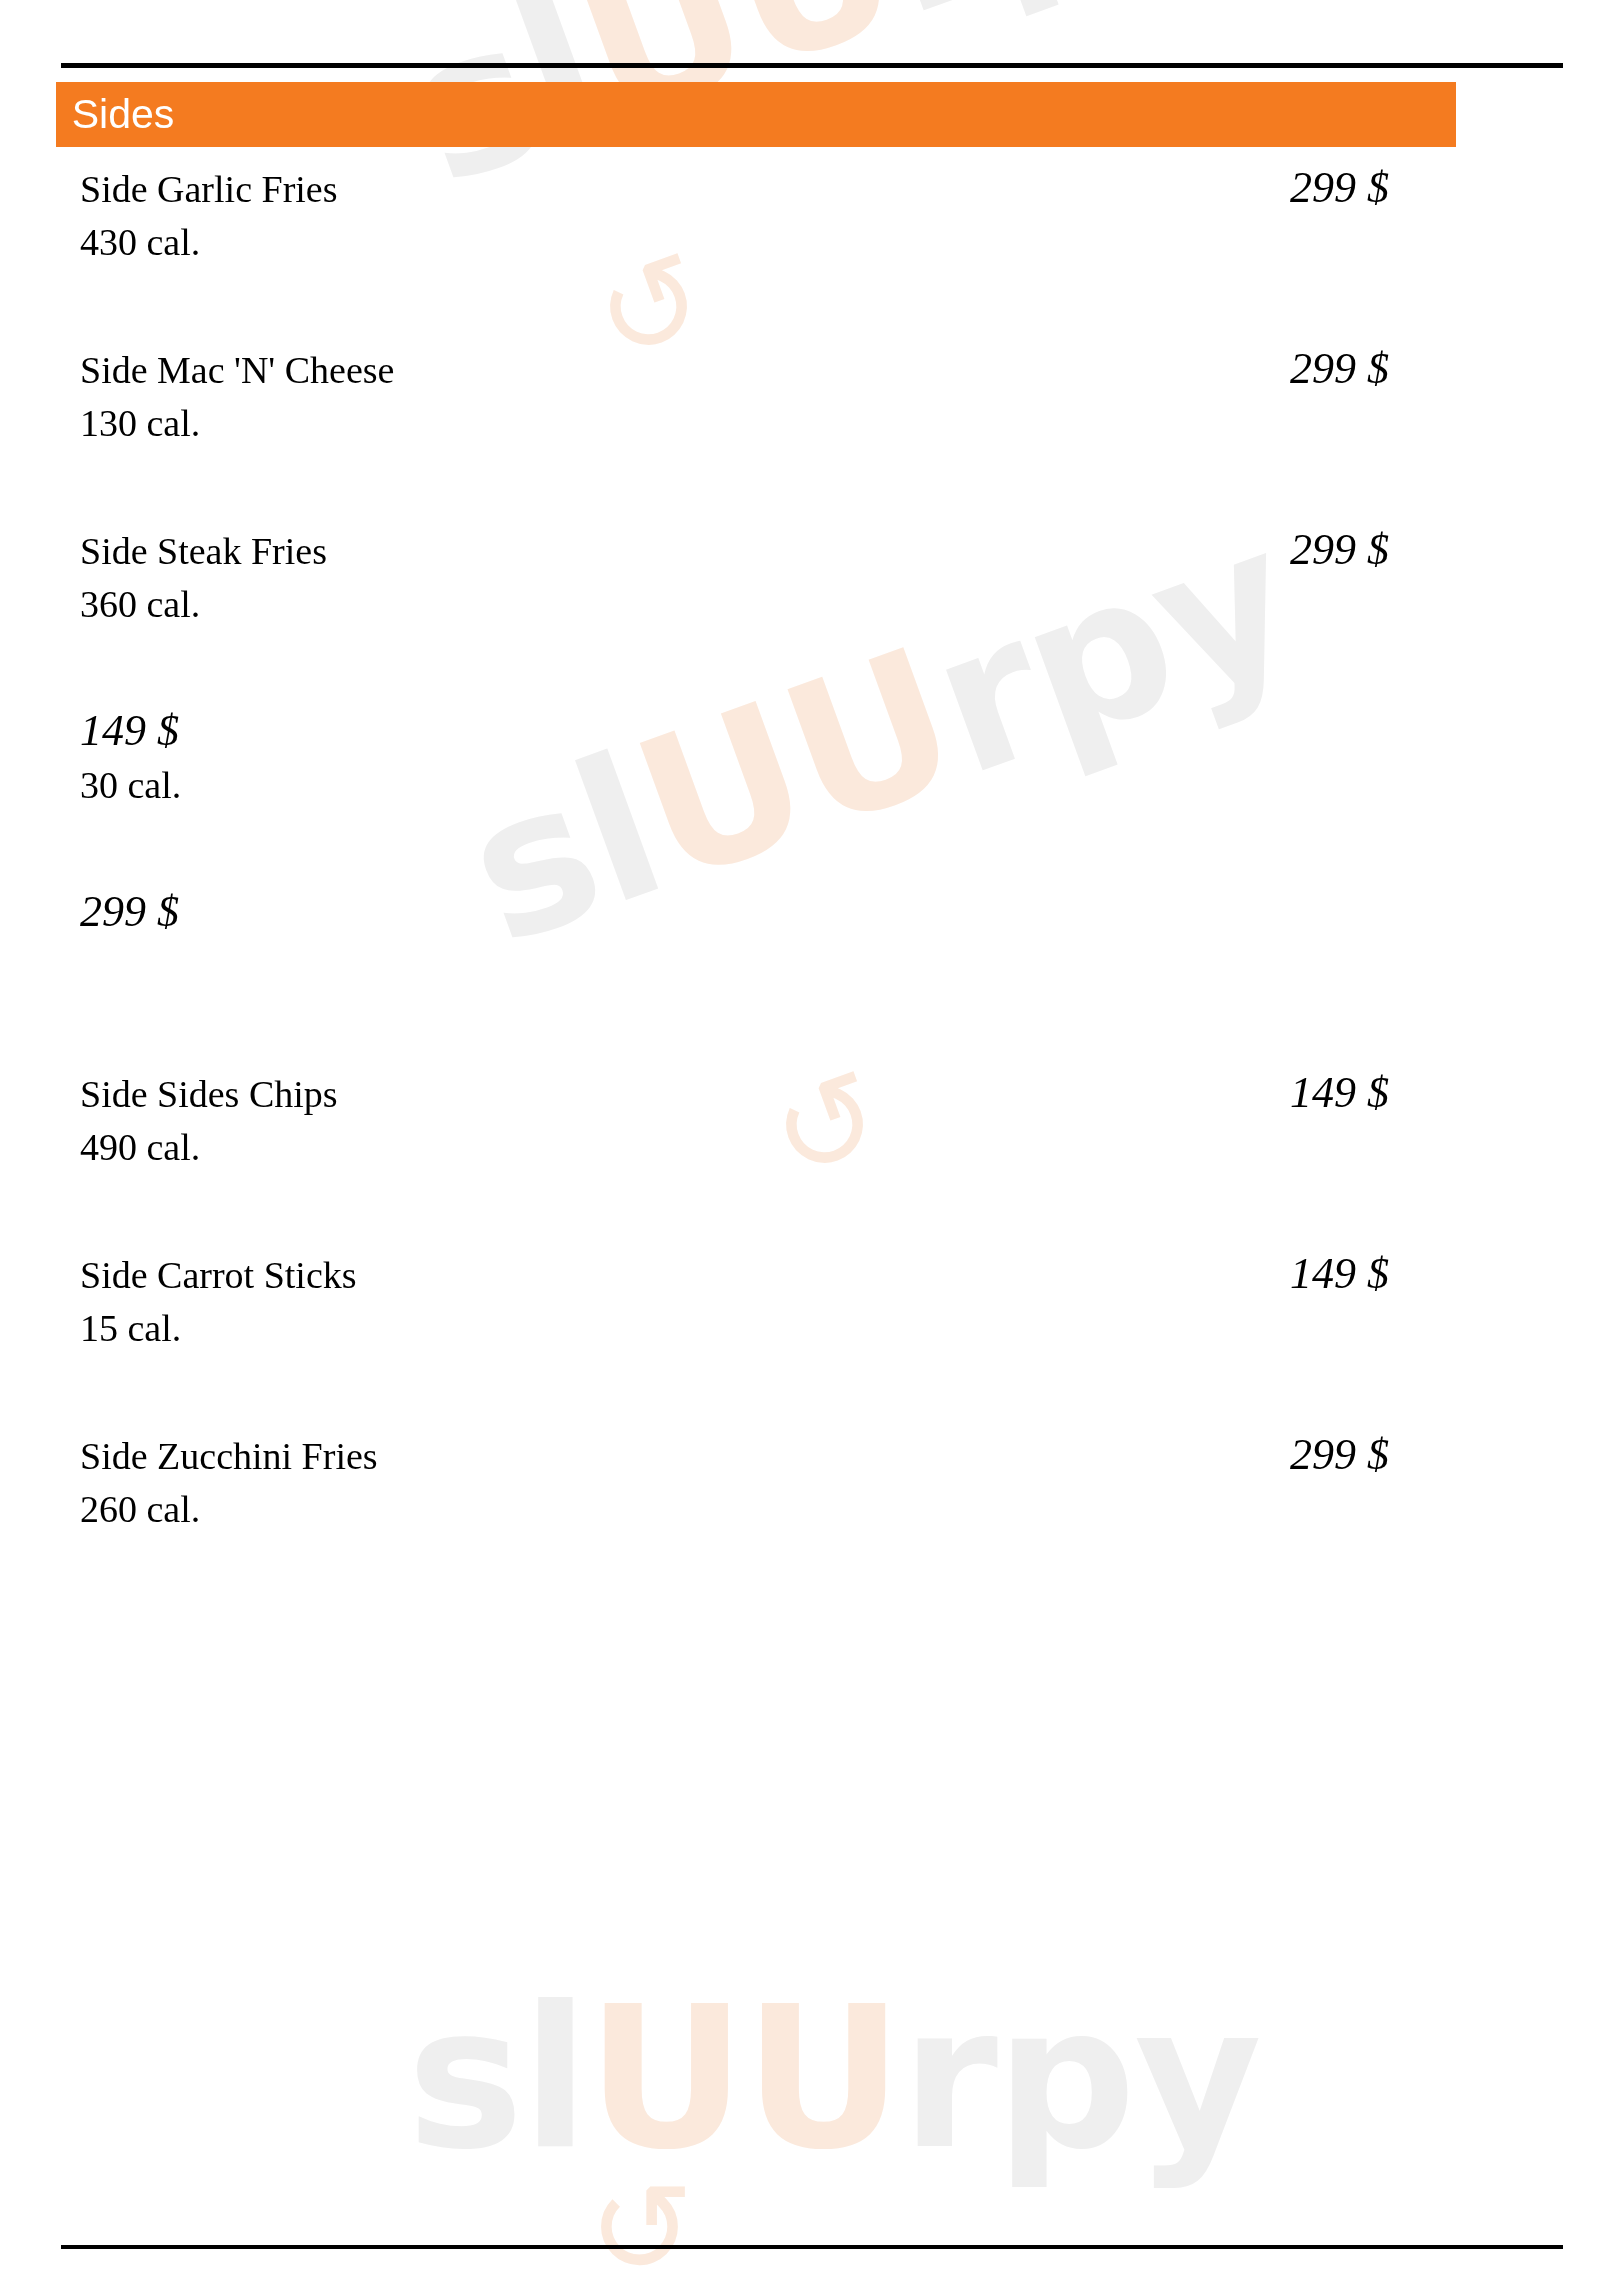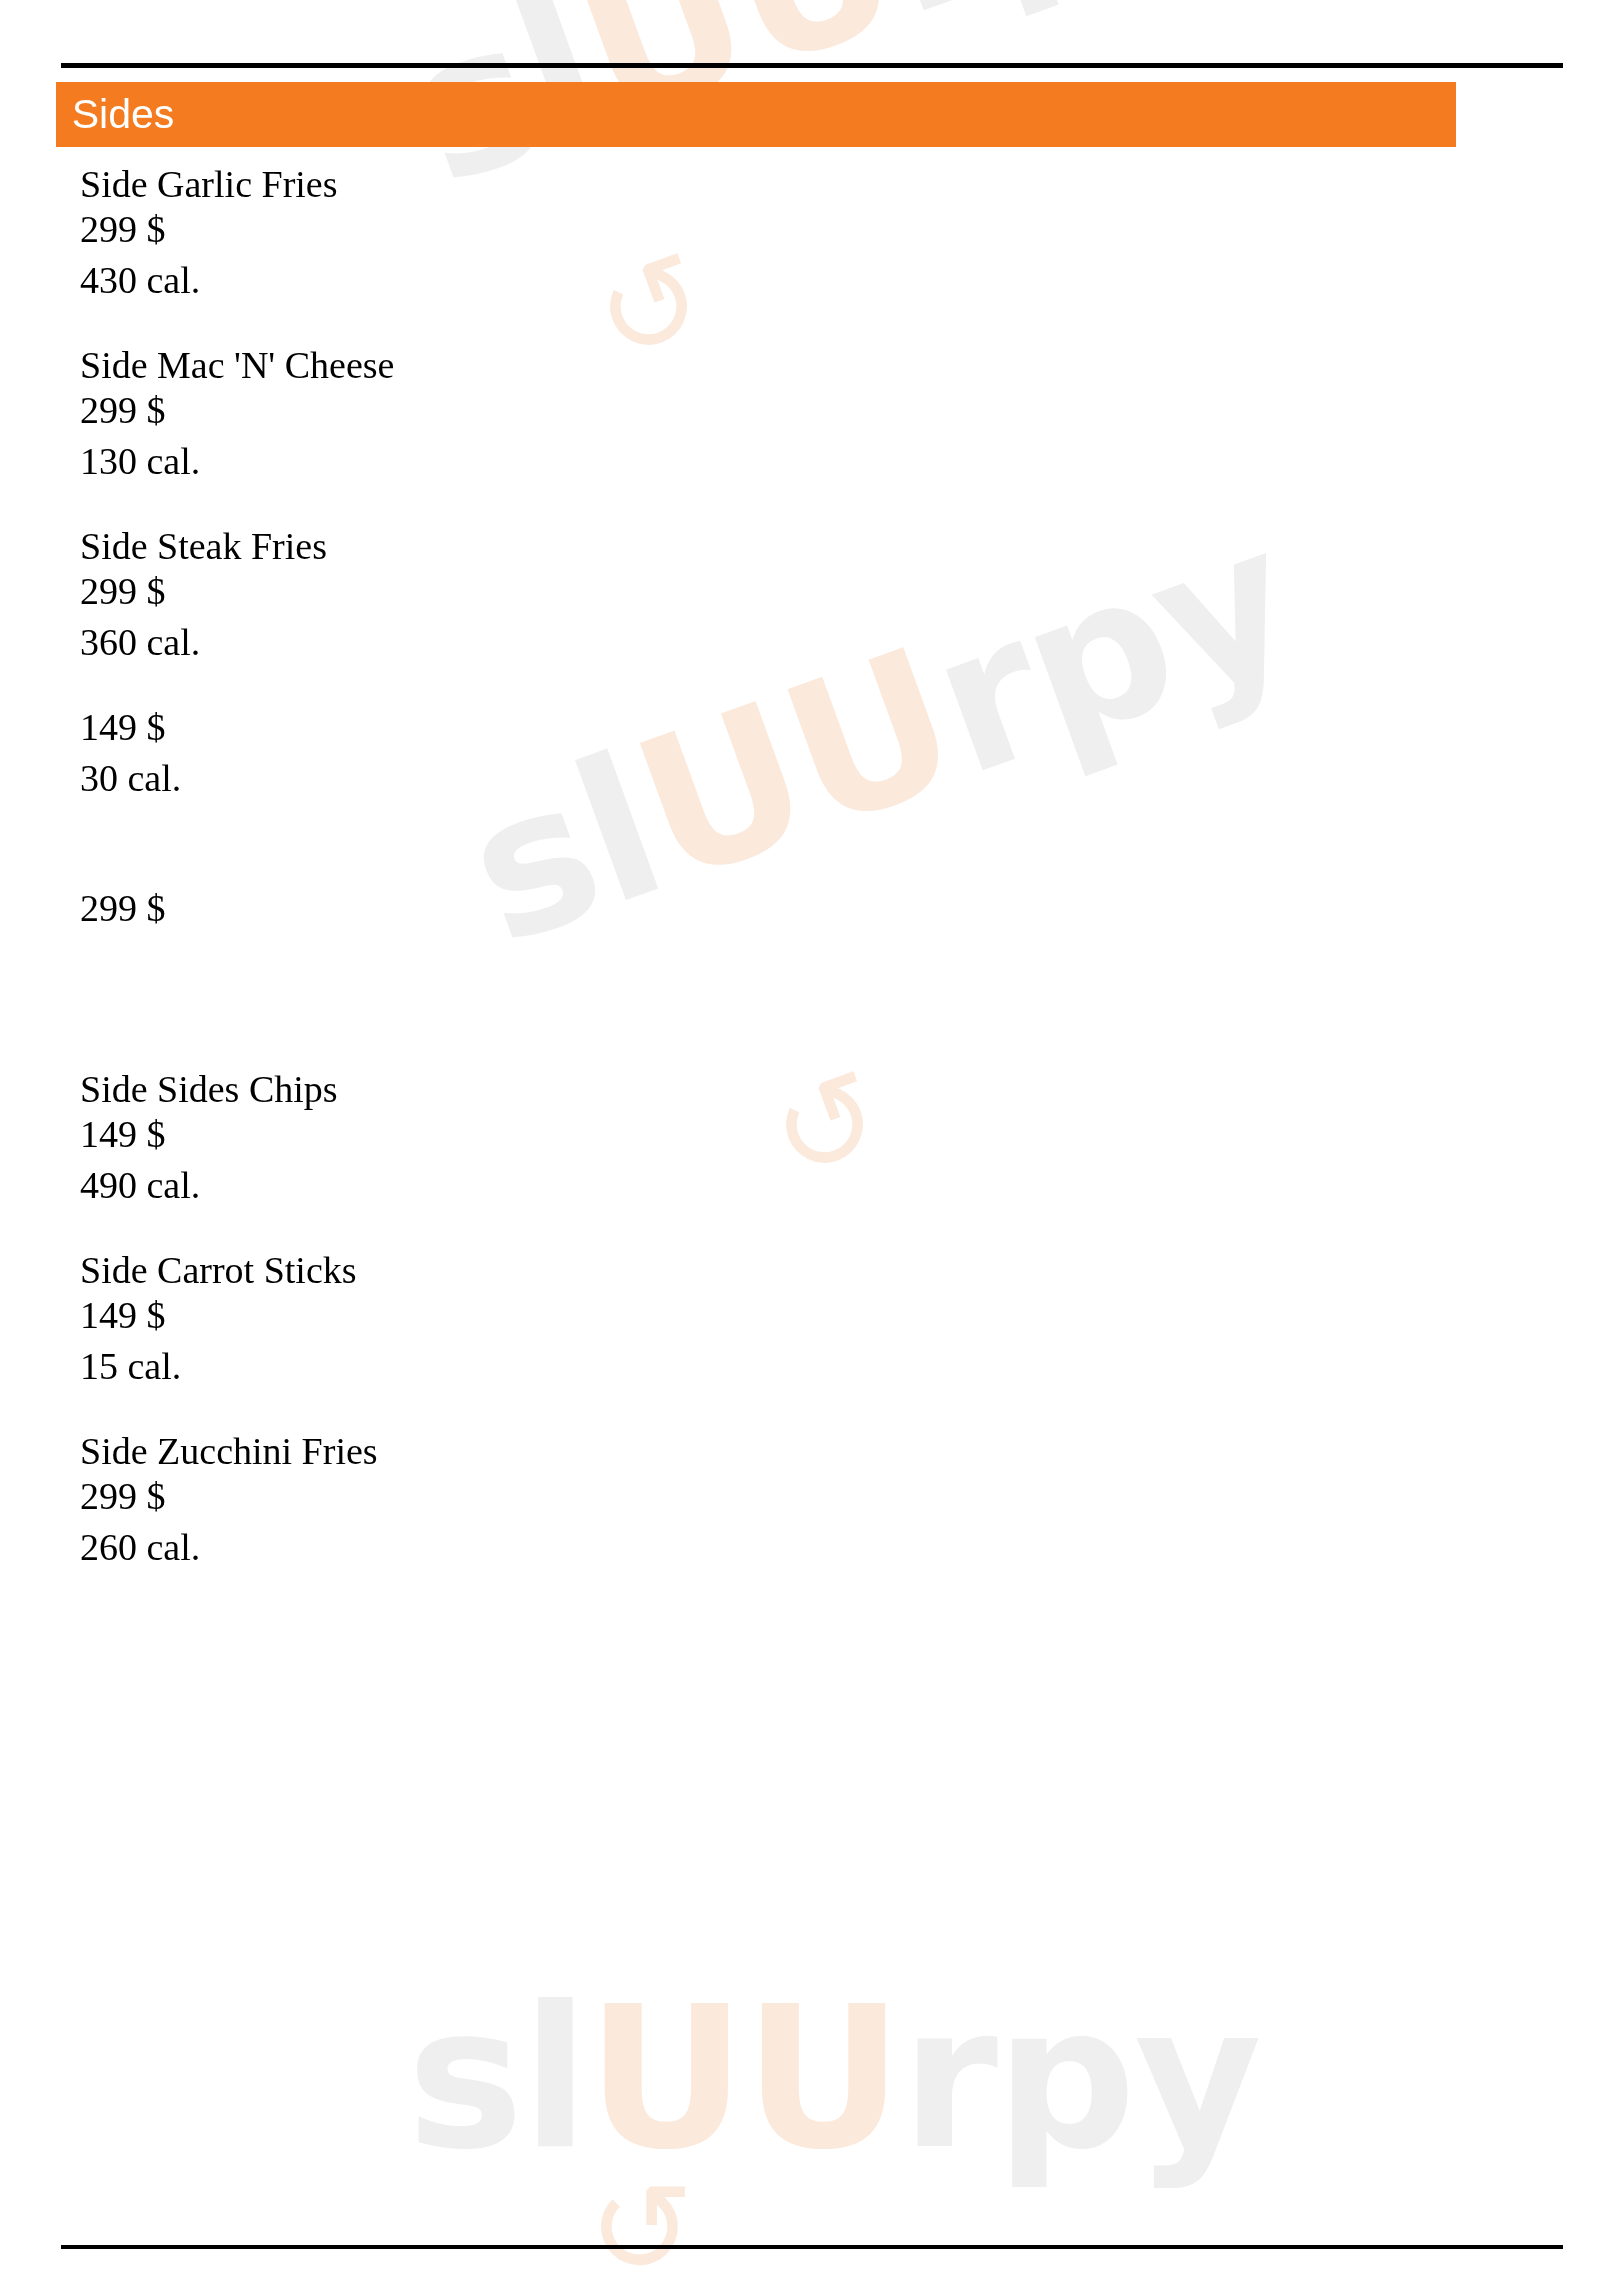--- a/index.html
+++ b/index.html
@@ -110,33 +110,33 @@
     width: 1313px;
   }
   .menu-item {
     position: relative;
     height: 181px;
   }
   .item-row {
     display: flex;
     justify-content: space-between;
     align-items: baseline;
-    flex-direction: column;
   }
   .item-name {
     font-size: 38px;
     line-height: 1.18;
     white-space: nowrap;
   }
   .item-price {
-    font-size: 38px;
+    font-size: 44px;
     line-height: 1.18;
     white-space: nowrap;
     text-align: right;
     padding-right: 3.9px;
+    font-style: italic;
   }
   .item-desc {
     font-size: 38px;
     line-height: 1.18;
     margin-top: 5.9px;
   }
 </style>
 </head>
 <body>
 

